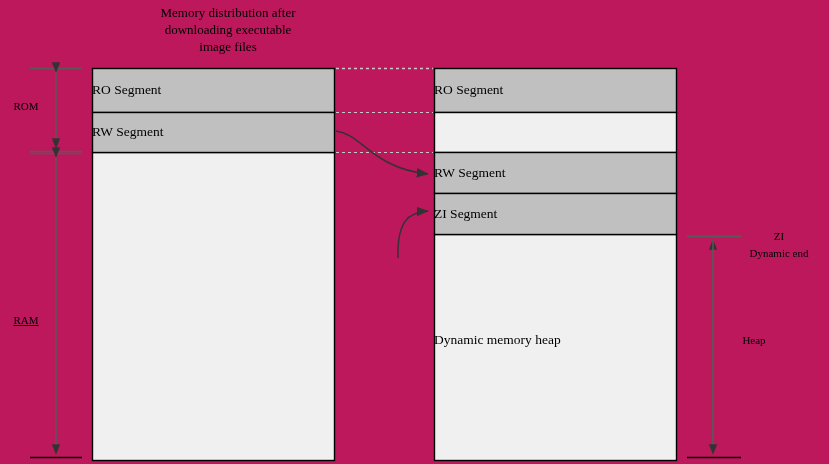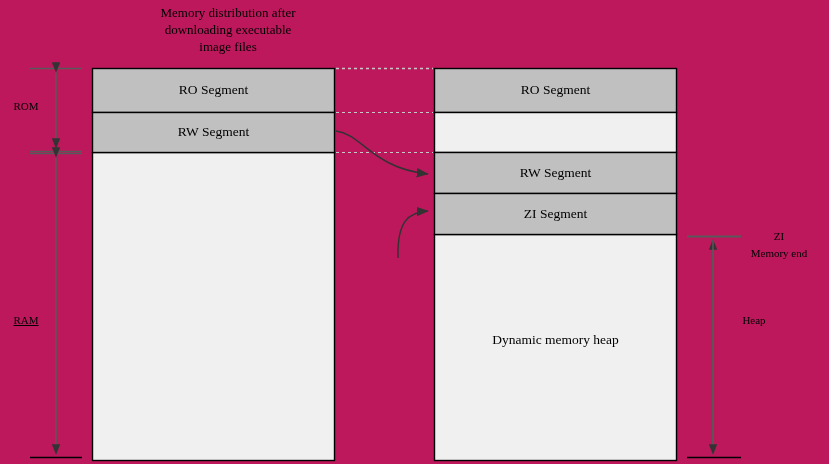--- a/index.html
+++ b/index.html
@@ -33,21 +33,21 @@
     font-size: 13px;
     line-height: 17px;
     color: #000;
     white-space: pre-line;
   }
   #title-left  { left: 108px; top: 4px;  width: 240px; }
   #title-right { left: 440px; top: 12px; width: 265px; }
 
   .seg-label {
     position: absolute;
-    text-align: center;
+    text-align: left;
     font-size: 13.5px;
     color: #000;
     pointer-events: none;
   }
   .axis-label {
     position: absolute;
     text-align: center;
     font-size: 11px;
     color: #000;
   }
@@ -123,16 +123,16 @@
 
   <div class="seg-label" style="left:434px; top:82px; width:243px;">RO Segment</div>
   <div class="seg-label" style="left:434px; top:165px; width:243px;">RW Segment</div>
   <div class="seg-label" style="left:434px; top:332px; width:243px;">Dynamic memory heap</div>
   <div class="seg-label" style="left:434px; top:206px; width:243px;">ZI Segment</div>
 
   <div class="axis-label" style="left:0px; top:100px; width:52px;">ROM</div>
   <div class="axis-label" style="left:0px; top:314px; width:52px;text-decoration:underline;">RAM</div>
 
   <div class="axis-label multi" style="left:729px; top:228px; width:100px;">ZI
-Memory end</div>
-  <div class="axis-label" style="left:716px; top:314px; width:76px;">Heap</div>
+Dynamic end</div>
+  <div class="axis-label" style="left:716px; top:334px; width:76px;">Heap</div>
 
 </div>
 
 </body></html>

